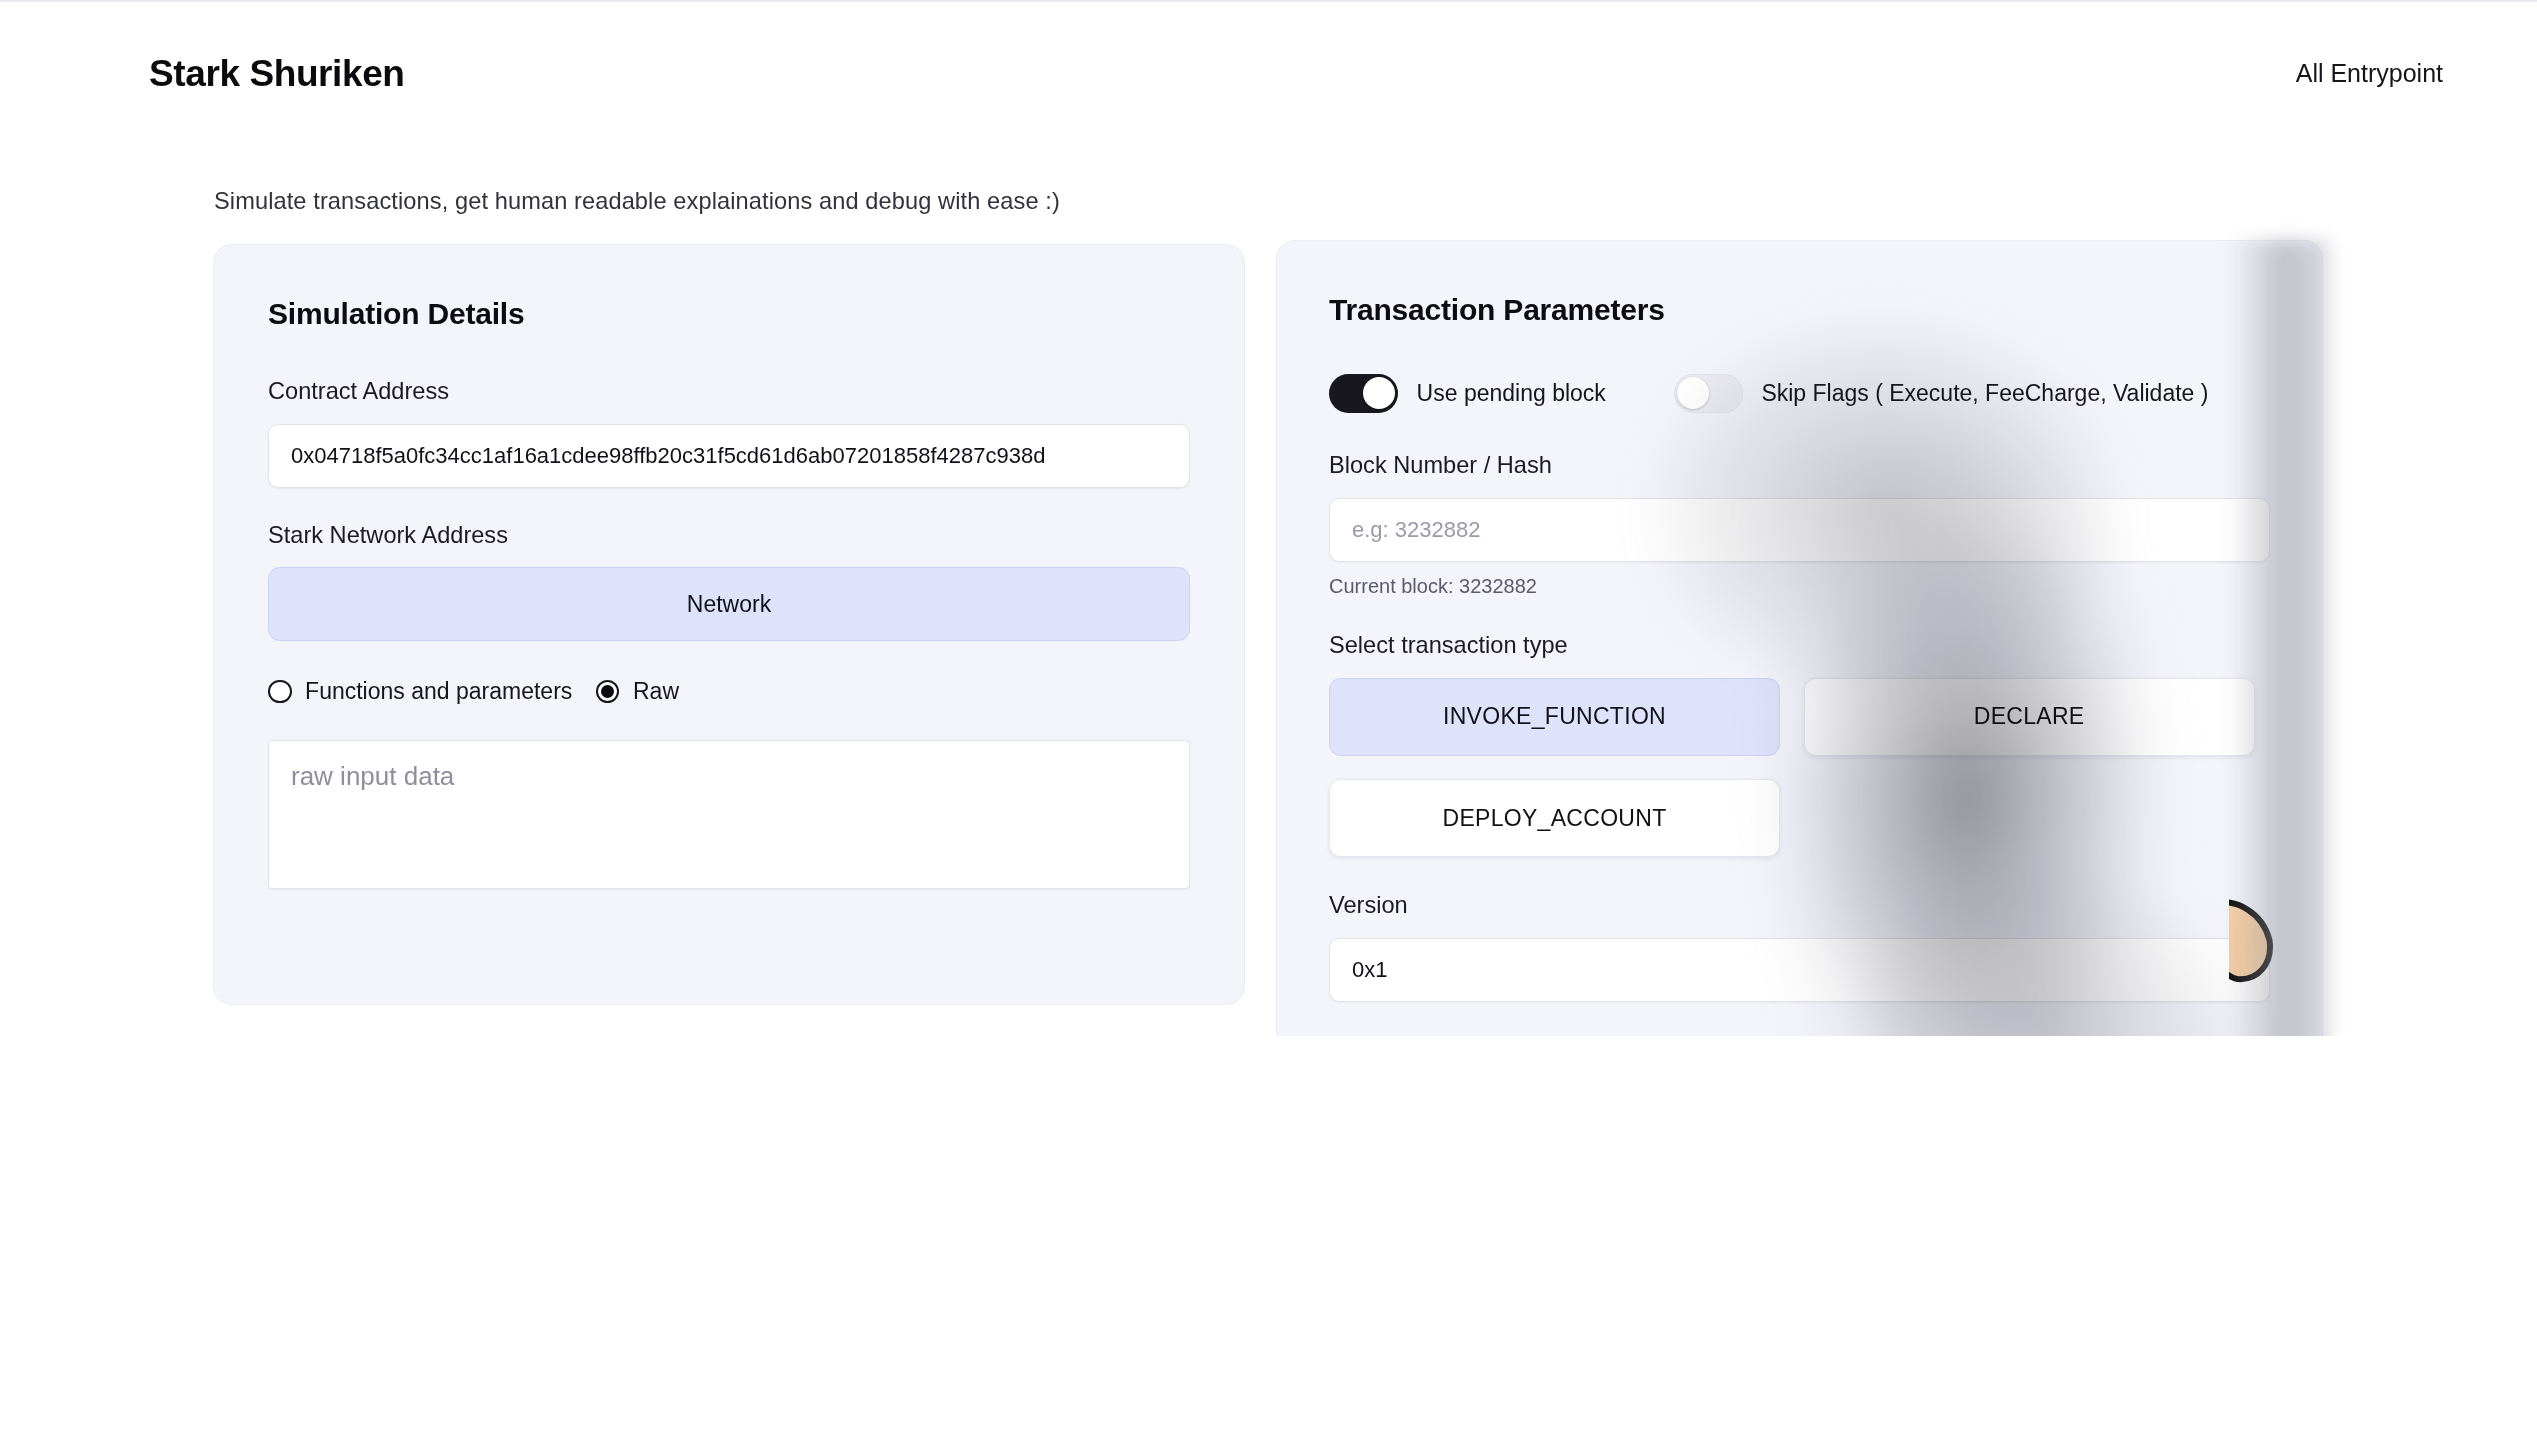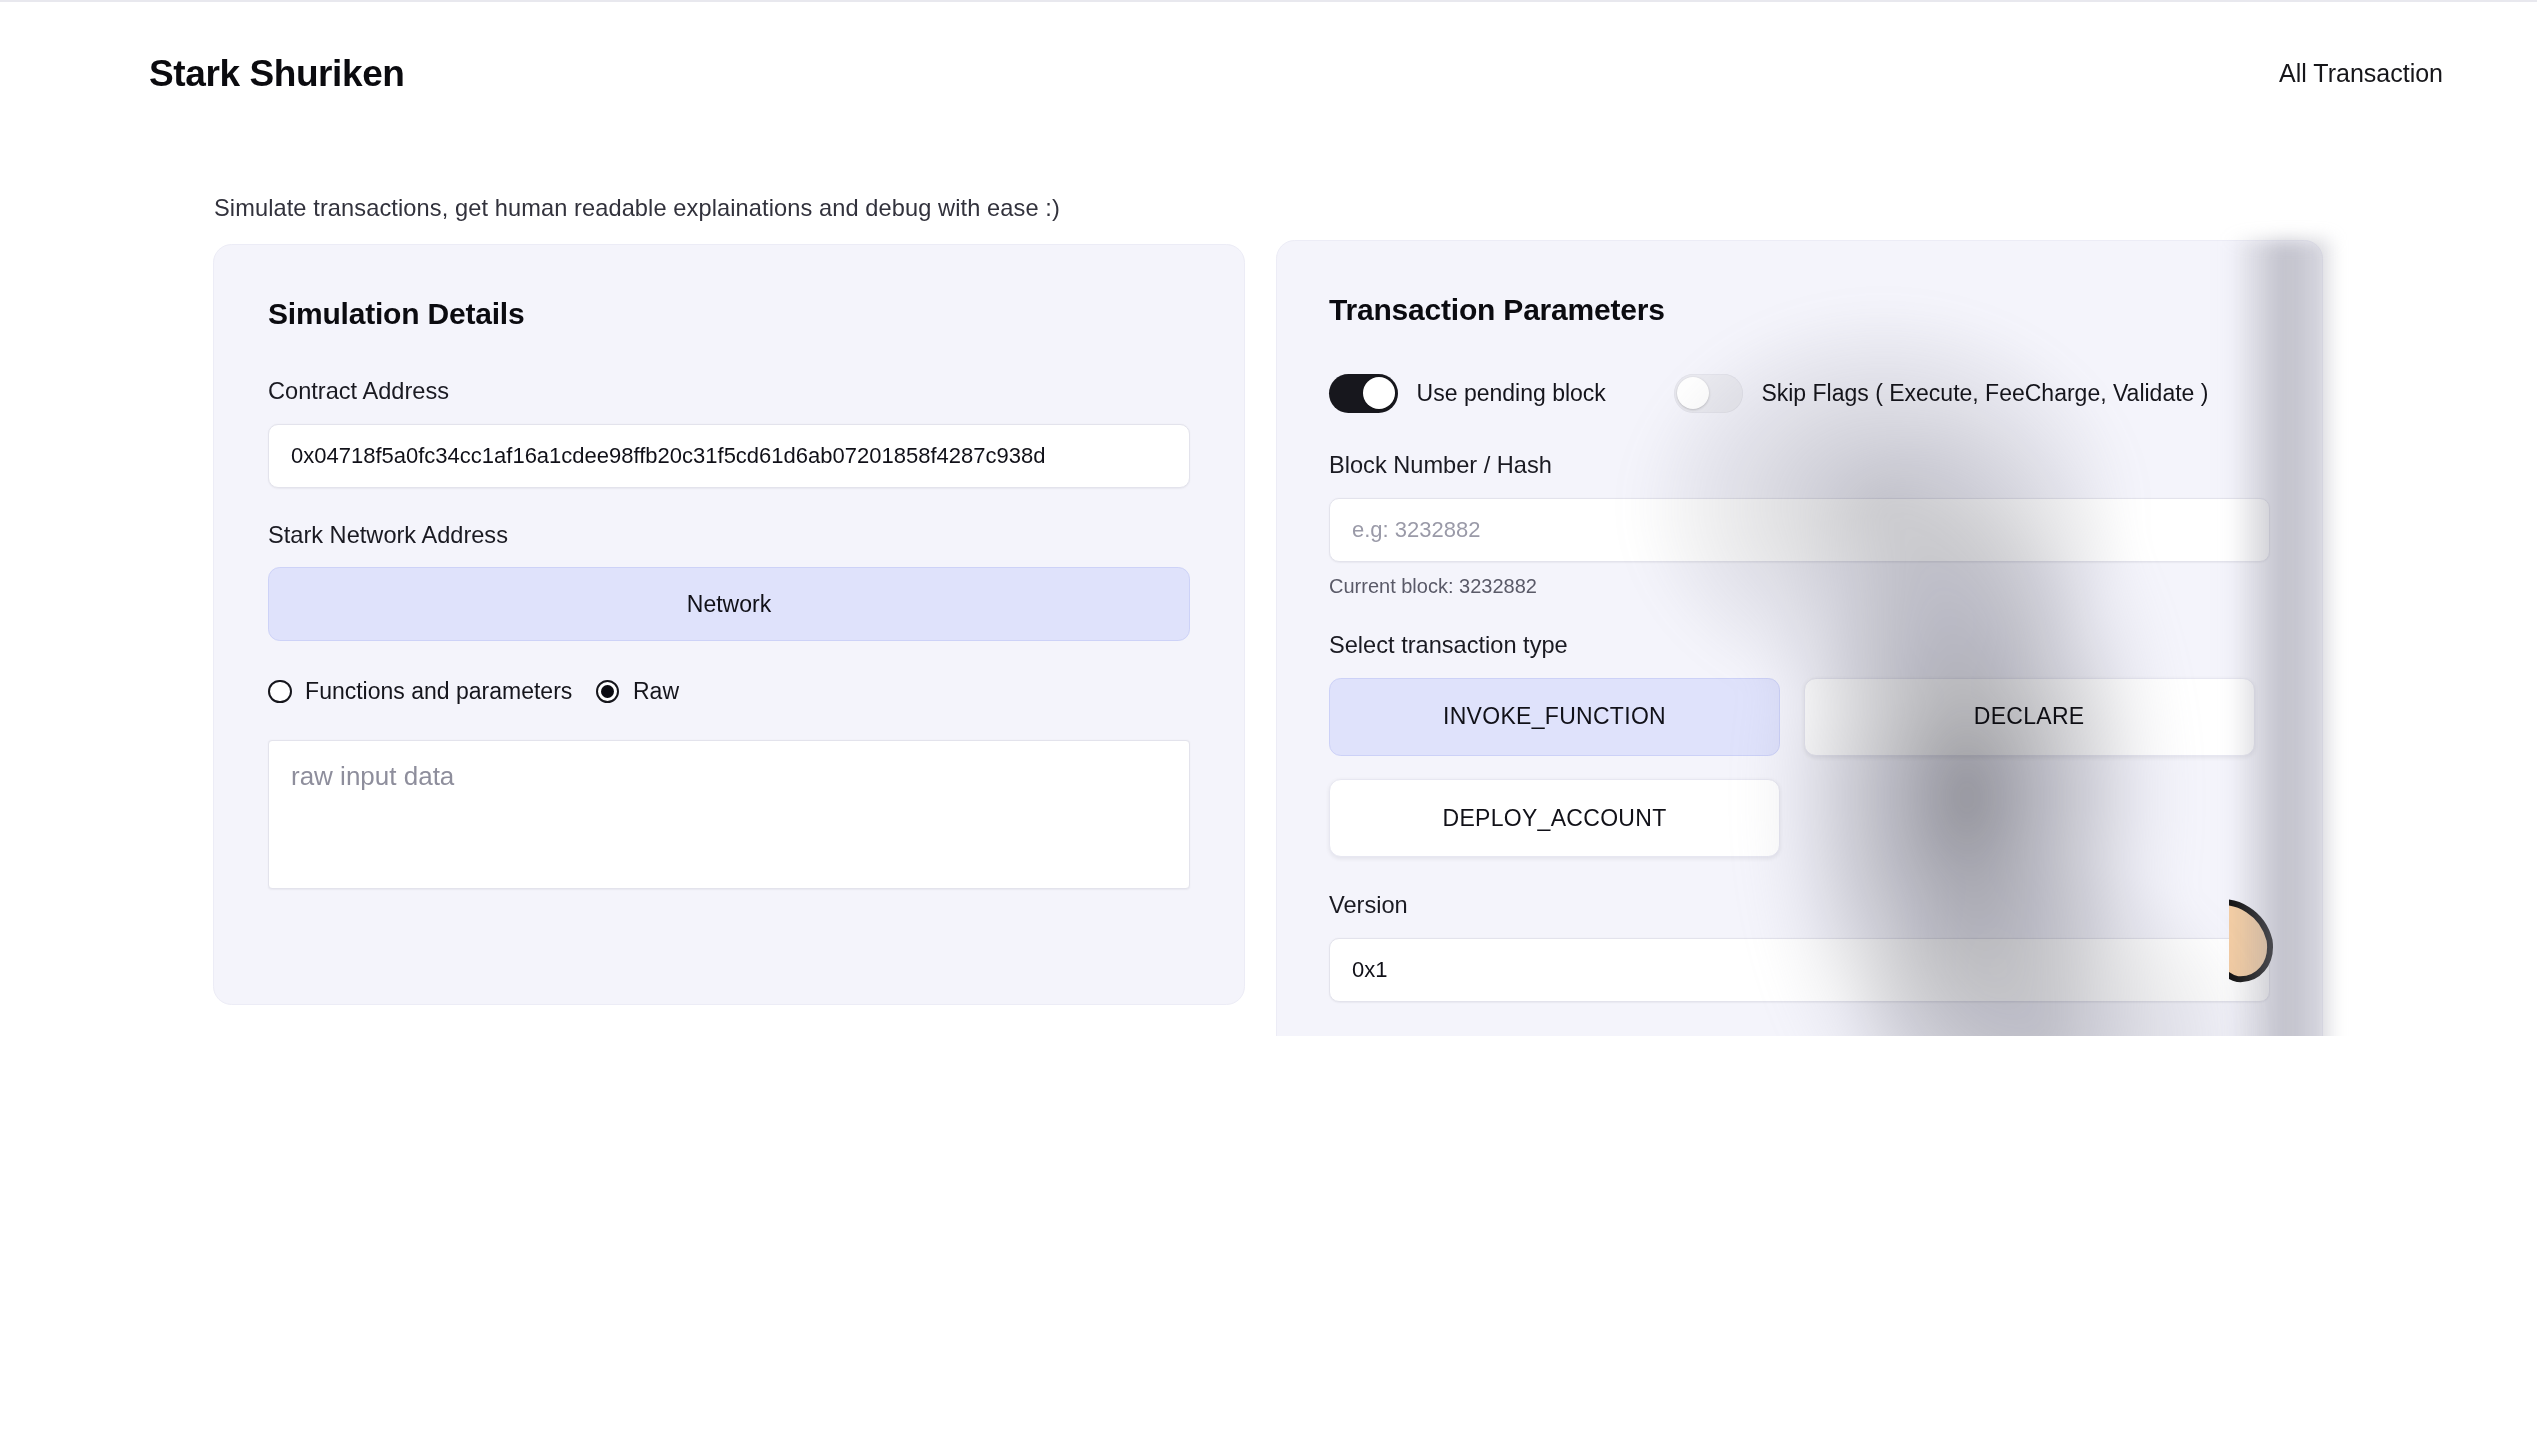--- a/index.html
+++ b/index.html
@@ -42,21 +42,21 @@
   .nav-link {
     font-size: 25px;
     color: #16161a;
     font-weight: 400;
     cursor: pointer;
   }
 
   
   .tagline {
     position: absolute;
-    top: 195px;
+    top: 188px;
     left: 214px;
     font-size: 23.6px;
     color: #32323c;
     letter-spacing: 0.1px;
   }
 
   
   .panel {
     position: absolute;
     border-radius: 18.6px;
@@ -301,21 +301,21 @@
     pointer-events: none;
   }
 </style>
 </head>
 <body>
 
 <div class="page">
 
   <div class="topbar">
     <div class="brand">Stark Shuriken</div>
-    <div class="nav-link">All Transaction</div>
+    <div class="nav-link">All Entrypoint</div>
   </div>
 
   <div class="tagline">Simulate transactions, get human readable explainations and debug with ease :)</div>
 
   <div class="panel panel-left">
 
     <div class="panel-title">Simulation Details</div>
 
     <div class="field-block">
       <div class="field-label">Contract Address</div>

